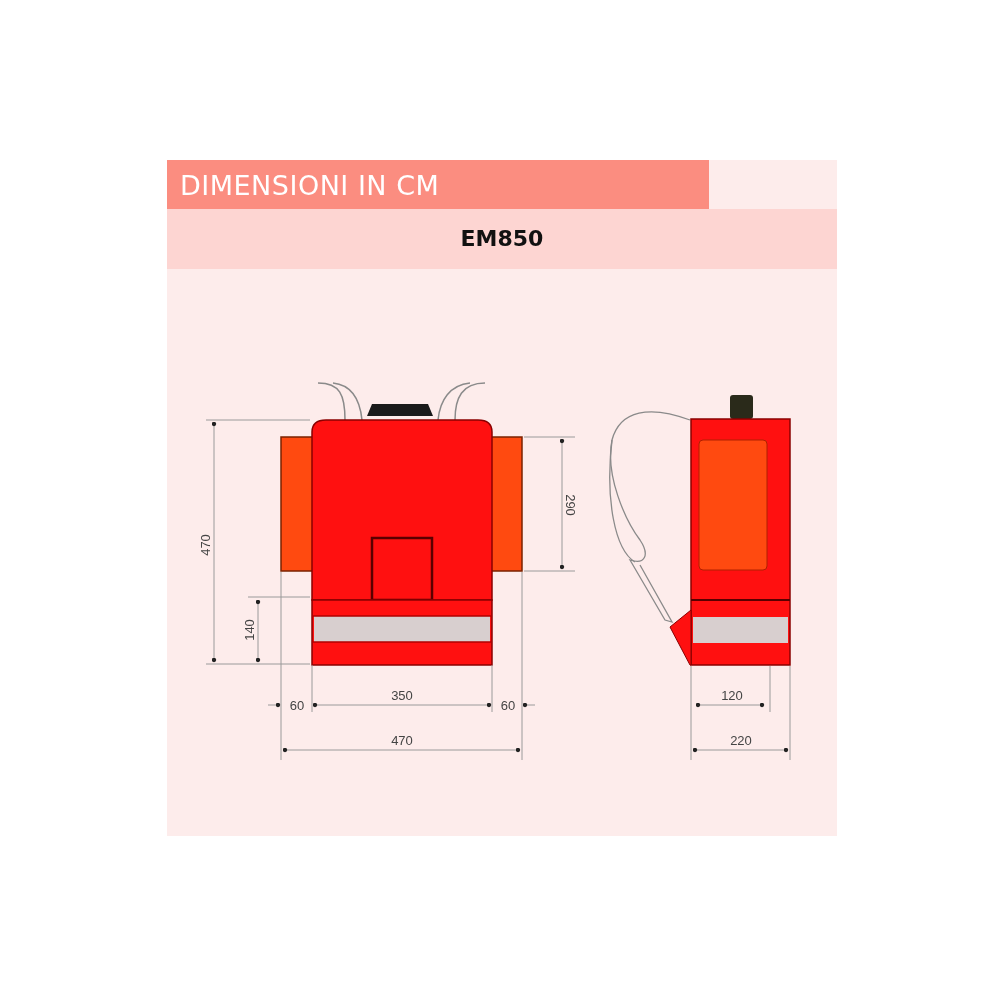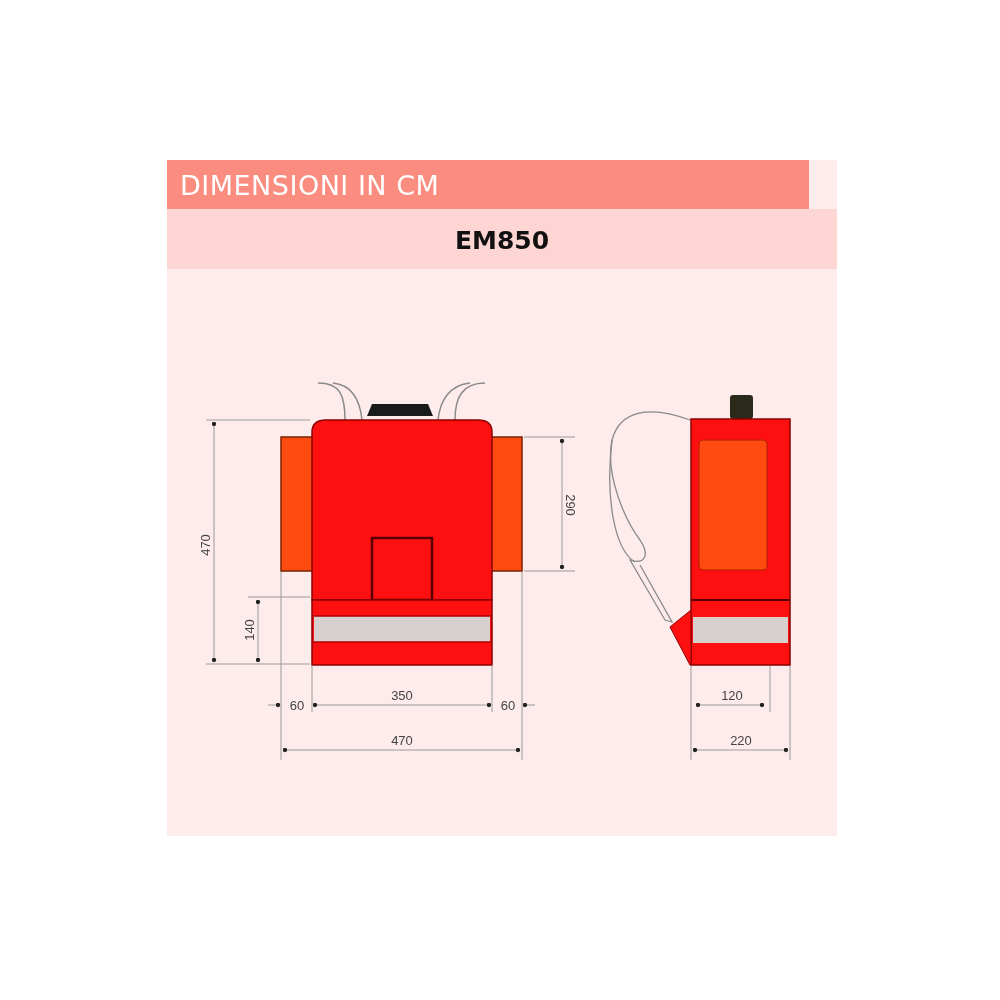--- a/index.html
+++ b/index.html
@@ -1,21 +1,21 @@
 <!DOCTYPE html>
 <html><head>
 <meta charset="utf-8">
 <style>
   html, body { margin:0; padding:0; background:#ffffff; }
   body { width:1000px; height:1000px; position:relative; overflow:hidden; font-family:"Liberation Sans", sans-serif; }
   .panel { position:absolute; left:167px; top:160px; width:670px; height:676px; background:#fdeceb; }
-  .header { position:absolute; left:167px; top:160px; width:642px; height:49px; background:#fb8d80; }
+  .header { position:absolute; left:167px; top:160px; width:542px; height:49px; background:#fb8d80; }
   .header-title { position:absolute; left:13px; top:10px; color:#ffffff; font-size:27px; letter-spacing:0.5px; font-family:"DejaVu Sans", sans-serif; }
   .subheader { position:absolute; left:167px; top:209px; width:670px; height:60px; background:#fdd5d2; }
-  .model { position:absolute; left:0; width:100%; top:17px; text-align:center; color:#111; font-weight:bold; font-size:25px; font-family:"DejaVu Sans", sans-serif; }
+  .model { position:absolute; left:0; width:100%; top:17px; text-align:center; color:#111; font-weight:bold; font-size:22px; font-family:"DejaVu Sans", sans-serif; }
   svg.drawing { position:absolute; left:0; top:0; }
   .dim { font-family:"Liberation Sans", sans-serif; font-size:13px; fill:#444; }
 </style>
 </head>
 <body>
 
 <div class="panel"></div>
 <div class="header">
   <span class="header-title">DIMENSIONI IN CM</span>
 </div>

